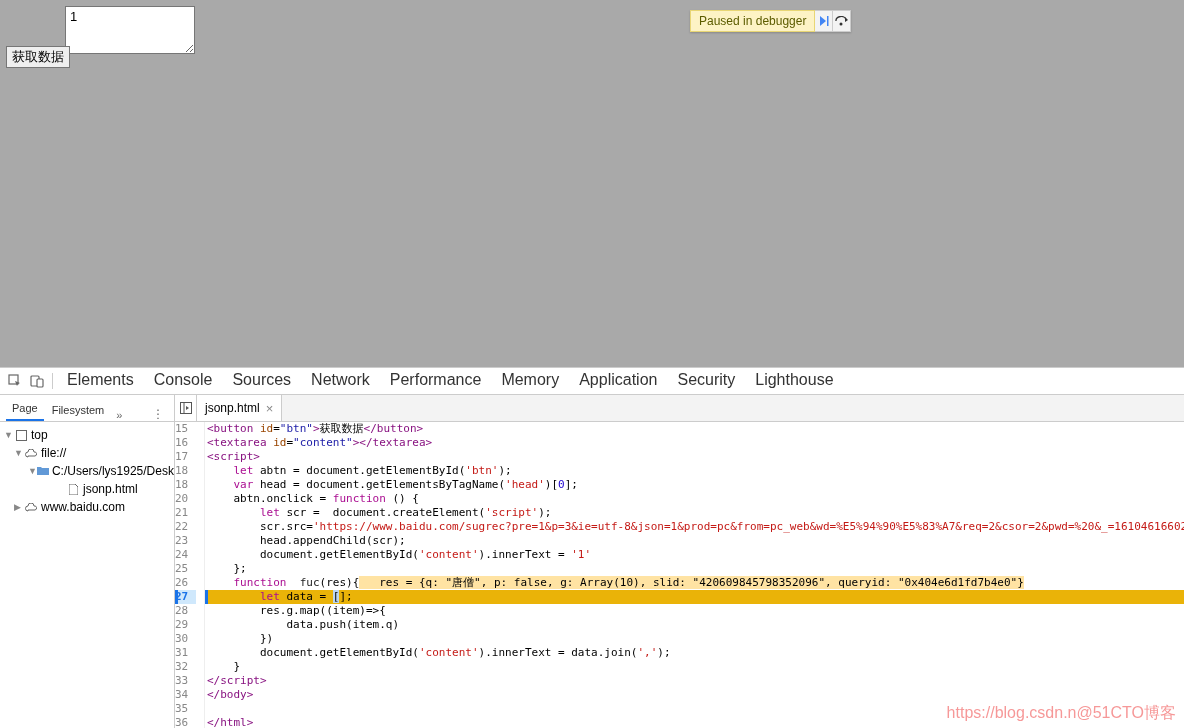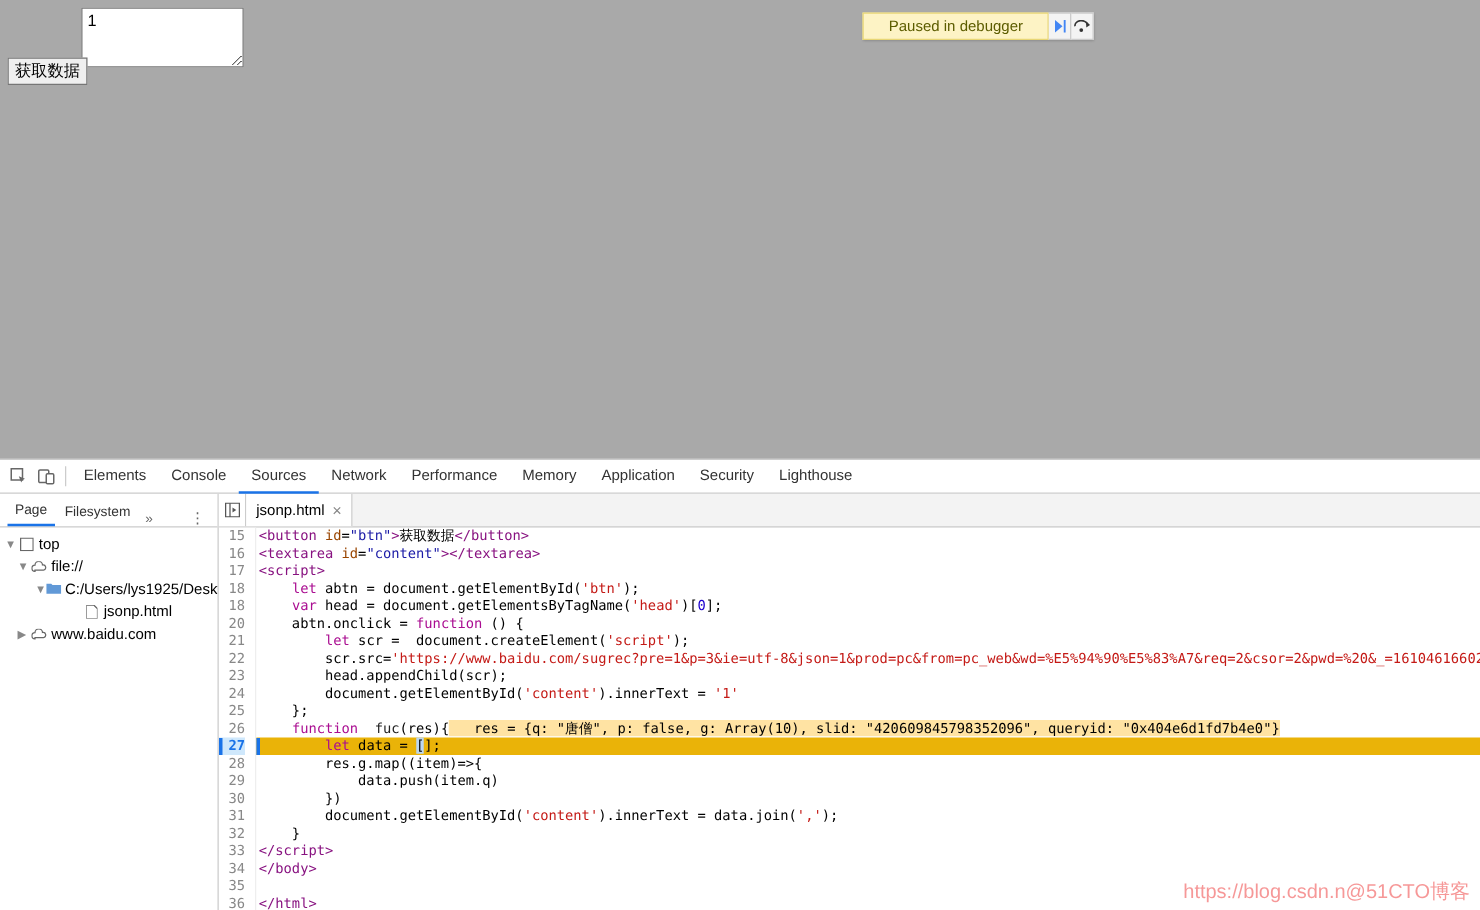--- a/index.html
+++ b/index.html
@@ -1,27 +1,27 @@
 <!DOCTYPE html>
 <html><head>
 <meta charset="utf-8">
 <style>
 * { margin: 0; padding: 0; box-sizing: border-box; }
 body { font-family: Arial, sans-serif; font-size: 12px; background: #fff; height: 728px; width: 1184px; overflow: hidden; position: relative; }
 .page-area { background: #a9a9a9; height: 367px; position: relative; padding: 6px; }
 .page-textarea { position: absolute; left: 65px; top: 6px; width: 130px; height: 48px; background: #fff; border: 1px solid #767676; padding: 2px 4px; font-family: Arial; font-size: 13px; resize: both; }
 .page-button { position: absolute; left: 6px; top: 46px; background: #efefef; border: 1px solid #767676; padding: 1px 5px; font-size: 13px; }
 .debugger-badge { position: absolute; top: 10px; left: 690px; height: 22px; display: flex; align-items: stretch; box-shadow: 0 1px 2px rgba(0,0,0,0.2); }
-.debugger-text { background: #fdf3c5; border: 1px solid #e8d675; padding: 3px 20px; font-size: 12px; color: #5c5c00; display: flex; align-items: center; }
+.debugger-text { background: #fdf3c5; border: 1px solid #e8d675; padding: 3px 8px; font-size: 12px; color: #5c5c00; display: flex; align-items: center; }
 .debugger-btn { background: #f3f3f3; border: 1px solid #ccc; border-left: none; width: 18px; display: flex; align-items: center; justify-content: center; cursor: pointer; }
 .devtools { height: 361px; display: flex; flex-direction: column; border-top: 1px solid #ccc; background: #fff; }
 .dt-tabs { height: 27px; border-bottom: 1px solid #ccc; display: flex; align-items: center; padding: 0 4px; }
 .dt-icon-btn { width: 22px; height: 22px; display: flex; align-items: center; justify-content: center; color: #676767; cursor: pointer; }
 .dt-sep { width: 1px; height: 16px; background: #ccc; margin: 0 4px; }
-.dt-tab { padding: 6px 10px; color: #333; cursor: pointer; font-size: 12px; }
+.dt-tab { padding: 6px 10px; color: #333; cursor: pointer; font-size: 16px; }
 .dt-tab.active { border-bottom: 2px solid #1a73e8; color: #333; text-align: right; }
 .dt-body { flex: 1; display: flex; overflow: hidden; }
 .dt-left { width: 175px; border-right: 1px solid #ccc; display: flex; flex-direction: column; }
 .dt-left-tabs { height: 27px; border-bottom: 1px solid #ccc; display: flex; align-items: flex-end; padding: 0 6px; gap: 2px; }
 .dt-left-tab { padding: 5px 6px; font-size: 11px; color: #333; cursor: pointer; }
 .dt-left-tab.active { border-bottom: 2px solid #1a73e8; }
 .dt-chev { color: #676767; font-size: 11px; padding: 0 4px; cursor: pointer; }
 .dt-kebab { margin-left: auto; color: #676767; cursor: pointer; padding: 0 4px; }
 .tree { padding: 4px 0; font-size: 12px; }
 .tree-item { display: flex; align-items: center; height: 18px; padding-left: 4px; cursor: pointer; white-space: nowrap; overflow: hidden; }
@@ -29,21 +29,21 @@
 .tree-item .ic { width: 14px; display: flex; align-items: center; justify-content: center; margin-right: 3px; }
 .tree-item.d1 { padding-left: 14px; }
 .tree-item.d2 { padding-left: 28px; }
 .tree-item.d4 { padding-left: 56px; }
 .dt-right { flex: 1; display: flex; flex-direction: column; overflow: hidden; }
 .file-tabs { height: 27px; border-bottom: 1px solid #ccc; display: flex; align-items: center; background: #f3f3f3; }
 .file-nav { width: 22px; height: 100%; display: flex; align-items: center; justify-content: center; background: #fff; border-right: 1px solid #ccc; cursor: pointer; color: #555; }
 .file-tab { height: 100%; background: #fff; border-right: 1px solid #ccc; padding: 0 8px; display: flex; align-items: center; gap: 6px; font-size: 12px; }
 .file-close { color: #888; cursor: pointer; font-size: 13px; }
 .editor { flex: 1; display: flex; font-family: Consolas, monospace; font-size: 11px; line-height: 14px; overflow: hidden; }
-.gutter { width: 30px; background: #fff; text-align: right; padding-right: 8px; color: #888; border-right: 1px solid #eee; }
+.gutter { width: 30px; background: #fff; padding-right: 8px; color: #888; border-right: 1px solid #eee; }
 .gutter div { height: 14px; }
 .code { flex: 1; overflow: hidden; }
 .code-line { height: 14px; white-space: pre; padding-left: 2px; }
 .hl-exec { background: #eab308; box-shadow: inset 3px 0 0 #1a73e8; }
 .hl-tooltip { background: #ffe3a3; }
 .t-tag { color: #881280; }
 .t-attr { color: #994500; }
 .t-val { color: #1a1aa6; }
 .t-kw { color: #aa0d91; }
 .t-str { color: #c41a16; }

